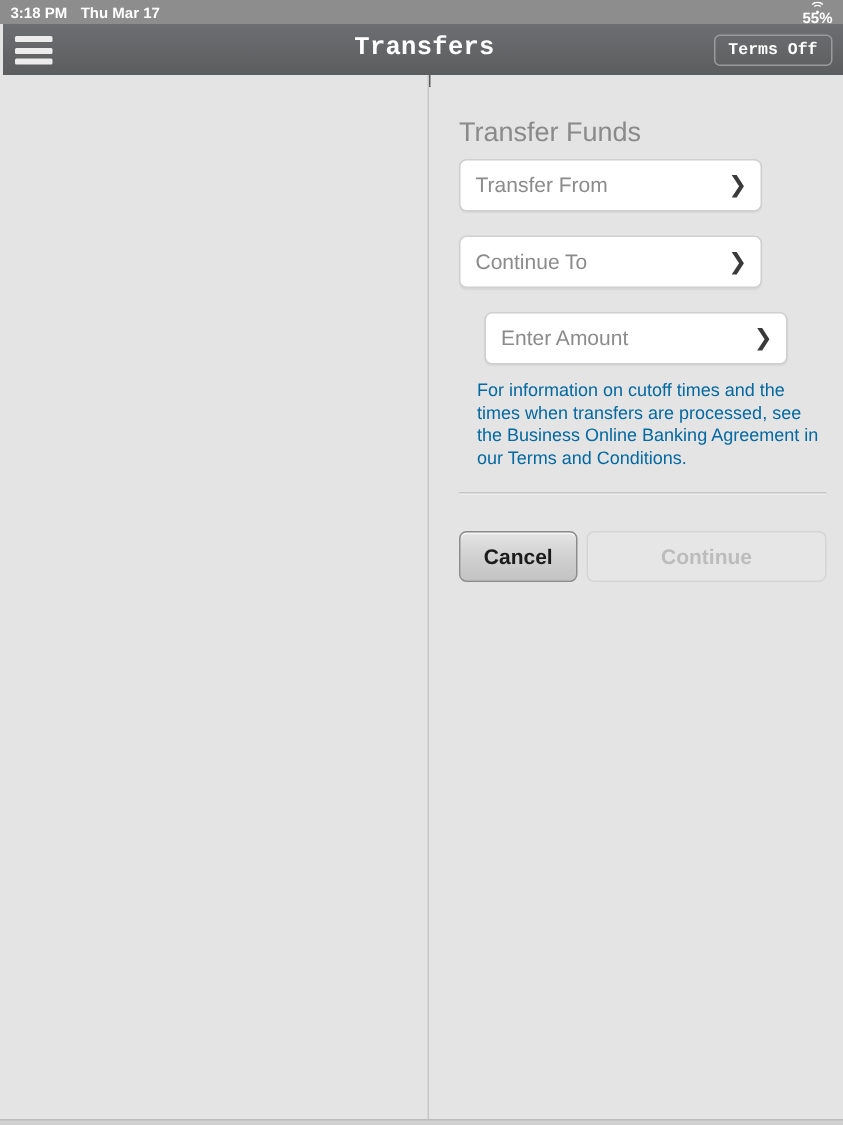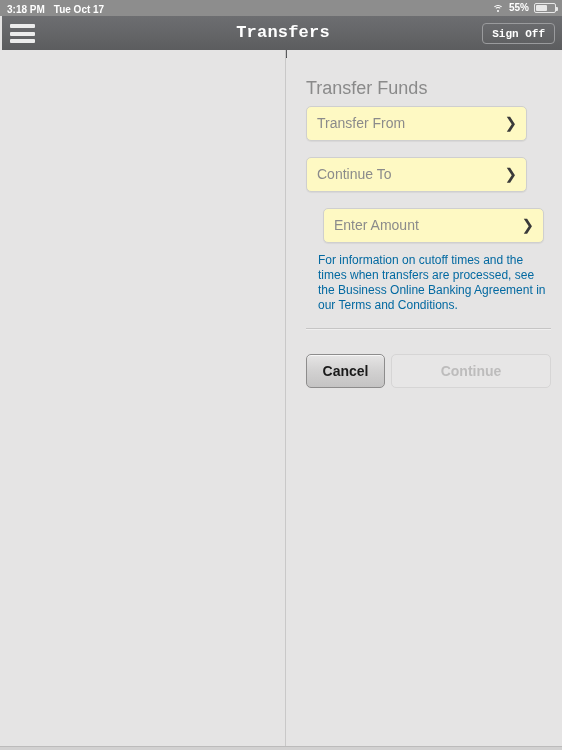--- a/index.html
+++ b/index.html
@@ -44,20 +44,21 @@
     white-space: nowrap;
   }
   .status-right {
     position: absolute;
     right: 6px; top: 0;
     display: flex;
     align-items: center;
     gap: 5px;
     height: 16px;
     white-space: nowrap;
+    flex-direction: column;
   }
   .wifi-icon {
     display: inline-block;
     width: 11px;
     height: 9px;
     position: relative;
   }
   .wifi-icon i {
     position: absolute;
     border: 1.4px solid #ffffff;
@@ -188,23 +189,23 @@
   
   .section-title {
     position: absolute;
     left: 19px; top: 28px;
     font-size: 18px;
     color: #8a8a8a;
   }
   .field {
     position: absolute;
     left: 19px;
-    width: 221px;
+    width: 202px;
     height: 35px;
-    background: #fef9c3;
+    background: #ffffff;
     border: 1px solid #cfcfcf;
     border-radius: 5px;
     box-sizing: border-box;
     box-shadow: 0 1px 1px rgba(0,0,0,0.06);
     cursor: pointer;
     padding-left: 46px;
   }
   .field.f1 { top: 56px; }
   .field.f2 { top: 107px; }
   .field.f3 { top: 158px; margin-left: 17px; }
@@ -272,21 +273,21 @@
   }
 </style>
 </head>
 <body>
 
 <div class="screen">
 
   <div class="status-bar">
     <div class="status-left">
       <span>3:18 PM</span>
-      <span>Tue Oct 17</span>
+      <span>Thu Mar 17</span>
     </div>
     <div class="status-right">
       <span class="wifi-icon">
         <i class="a"></i>
           <i class="b"></i>
           <span class="wifi-dot"></span>
       </span>
       <span>55%</span>
       <span class="battery">
           <span class="fill"></span>
@@ -294,21 +295,21 @@
     </div>
   </div>
 
   <div class="nav-bar">
     <div class="hamburger">
       <span></span>
         <span></span>
         <span></span>
     </div>
     <div class="nav-title">Transfers</div>
-    <div class="sign-off">Sign Off</div>
+    <div class="sign-off">Terms Off</div>
   </div>
 
   <div class="left-pane"></div>
 
   <div class="right-pane">
 
     <div class="section-title">Transfer Funds</div>
 
     <div class="field f1">
       <span class="field-label">Transfer From</span>

